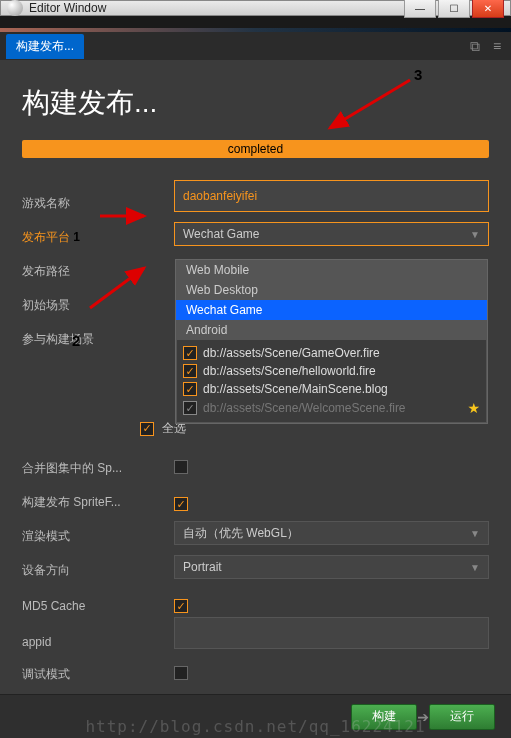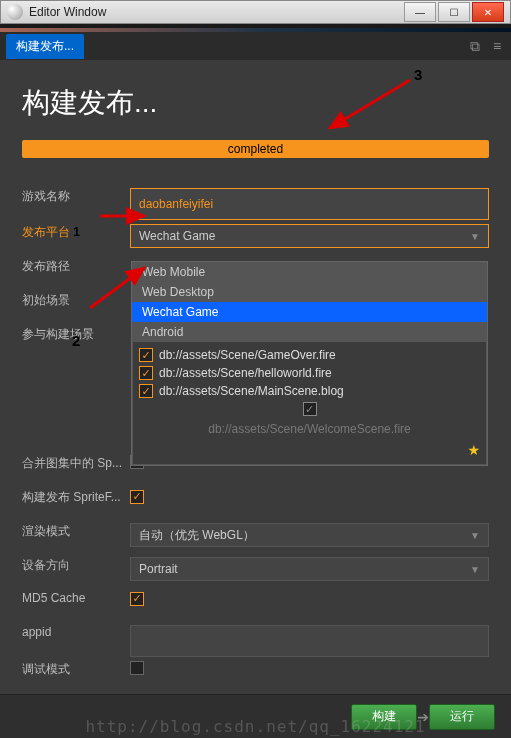--- a/index.html
+++ b/index.html
@@ -4,21 +4,21 @@
 <style>
 * { box-sizing: border-box; margin: 0; padding: 0; }
 body {
   font-family: "Microsoft YaHei", Arial, sans-serif;
   background: #1a1a1a;
   width: 511px; height: 738px;
   overflow: hidden;
   position: relative;
 }
 .titlebar {
-  height: 24px; background: linear-gradient(#eaeaea, #d0d0d0);
+  height: 16px; background: linear-gradient(#eaeaea, #d0d0d0);
   border: 1px solid #888; display: flex; align-items: center;
   padding: 0 6px; font-size: 12px; color: #222;
 }
 .titlebar .icon {
   width: 16px; height: 16px; border-radius: 50%;
   background: radial-gradient(circle at 30% 30%, #fff, #999);
   margin-right: 6px;
 }
 .titlebar .spacer { flex: 1; }
 .winbtns { display: flex; gap: 2px; }
@@ -27,36 +27,36 @@
 .winbtn.close { background: linear-gradient(#ff6a4d,#d63c18); color:#fff; border-color:#a22; }
 .winbtn.max { background: linear-gradient(#f5f5f5,#d5d5d5); }
 .content { position:absolute; top:28px; left:0; right:0; bottom:0; background:#3b3b3b; }
 .topstrip { height:4px; background:linear-gradient(90deg,#a65,#234,#012); }
 .tabbar { height:28px; background:#2b2b2b; display:flex; align-items:center; padding:0 6px; gap:6px; }
 .tab { background:#0066cc; color:#fff; font-size:12px; padding:4px 10px; border-radius:2px 2px 0 0; }
 .tabbar .spacer { flex:1; }
 .tabicon { width:16px; height:16px; color:#888; display:flex; align-items:center; justify-content:center; font-size:14px; }
 .body { padding:18px 22px 0 22px; color:#ccc; }
 h1 { color:#fff; font-size:28px; font-weight:normal; margin:6px 0 18px 0; }
-.progress { height:18px; background:#f7941d; color:#000; font-size:12px; text-align:center; line-height:18px; border-radius:2px; margin-bottom:30px; }
-.field { display:flex; align-items:flex-start; min-height:30px; font-size:12px; margin-bottom:4px; }
+.progress { height:18px; background:#f7941d; color:#000; font-size:12px; text-align:center; line-height:18px; border-radius:2px; margin-bottom:22px; }
+.field { display:flex; align-items:flex-end; min-height:30px; font-size:12px; margin-bottom:4px;gap:44px; }
 .label { width:108px; color:#bbb; }
 .label.orange { color:#f7941d; }
 .value { flex:1; }
 .textinput { width:100%; height:24px; background:#444; border:1px solid #555; color:#ddd; padding:15px 8px; font-size:12px; }
 .textinput.orange { color:#f7941d; border-color:#f7941d; }
 .select { width:100%; height:24px; background:#444; border:1px solid #f7941d; color:#ccc; padding:0 8px; font-size:12px; display:flex; align-items:center; justify-content:space-between; position:relative; }
 .select .tri { color:#888; font-size:10px; }
 .select.plain { border-color:#555; }
 .dropdown { position:absolute; left:0; right:0; top:24px; background:#555; border:1px solid #666; z-index:10;margin-top:12px; }
 .dropdown .opt { padding:3px 10px; color:#ccc; font-size:12px; }
 .dropdown .opt.sel { background:#0b63ff; color:#fff; }
 .scenes { background:#3b3b3b; border:1px solid #555; padding:4px 6px; border-top:none; }
 .sceneitem { display:flex; align-items:center; gap:6px; font-size:12px; color:#ddd; padding:2px 0; }
-.sceneitem.dim { color:#777;flex-direction:column; }
+.sceneitem.dim { color:#777; }
 .chk { width:14px; height:14px; background:#222; border:1px solid #f7941d; display:inline-flex; align-items:center; justify-content:center; }
 .chk.on::after { content:"✓"; color:#f7941d; font-size:11px; line-height:1; }
 .chk.off { border-color:#666; }
 .chk.dimchk { border-color:#888; }
 .chk.dimchk::after { content:"✓"; color:#888; font-size:11px; }
 .star { margin-left:auto; color:#f7c51d; font-size:14px; }
 .checkboxrow { display:flex; align-items:center; gap:8px; font-size:12px; margin:4px 0 10px 118px; }
 .settingchk { margin-left:0; }
 .footer { position:absolute; bottom:0; left:0; right:0; height:44px; background:#2f2f2f; display:flex; align-items:center; justify-content:flex-end; padding:0 16px; border-top:1px solid #222; }
 .btn { height:26px; padding:0 20px; font-size:12px; color:#fff; background:linear-gradient(#4caf50,#2e7d32); border:1px solid #1b5e20; border-radius:2px; display:flex; align-items:center; }

